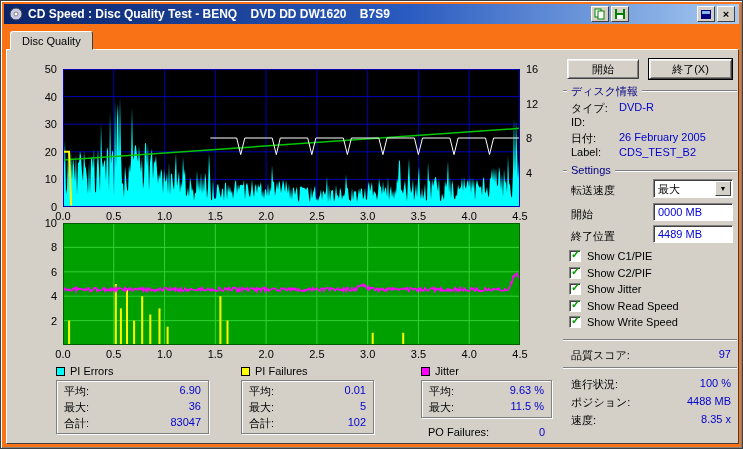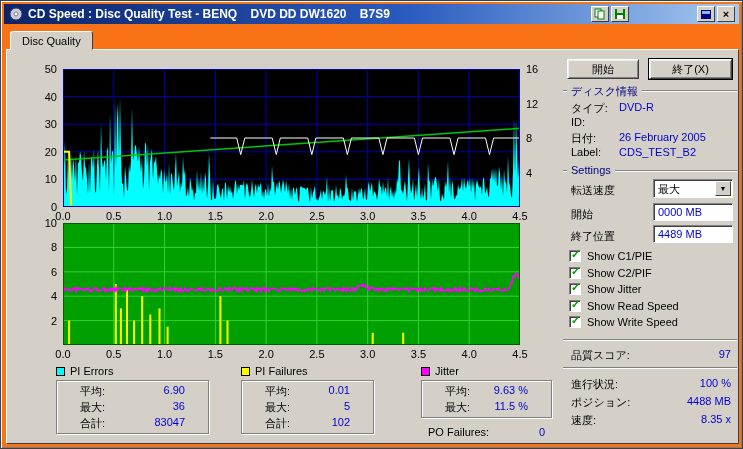--- a/index.html
+++ b/index.html
@@ -46,21 +46,21 @@
   #axis-layer { position:absolute; left:0; top:0; width:743px; height:449px; pointer-events:none; }
   .tick { position:absolute; font-size:11px; color:#000; }
 
   
   .legend-box { position:absolute; }
   .legend-head { display:flex; align-items:center; gap:5px; height:14px; margin-bottom:2px; }
   .swatch { width:9px; height:9px; border:1px solid #000; display:inline-block; }
   .lbox {
     border:1px solid #808080;
     box-shadow:1px 1px 0 #fff, inset 1px 1px 0 #fff;
-    padding:2px 16px;
+    padding:2px 0;
   }
   .lrow { display:flex; justify-content:space-between; padding:1px 7px; height:16px; }
   .lrow .v { color:#0000d0; }
   .po-row { display:flex; justify-content:space-between; padding:1px 7px; height:16px; position:absolute; }
   .po-row .v { color:#0000d0; }
 
   
   .btn {
     position:absolute; background:#d4d0c8; font-size:11px; text-align:center;
     border:1px solid; border-color:#fff #404040 #404040 #fff;

